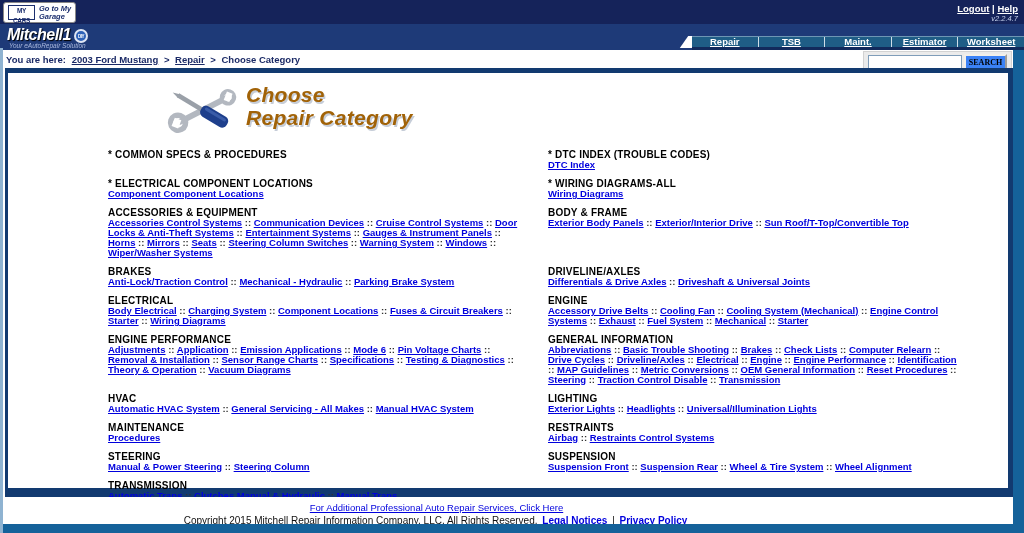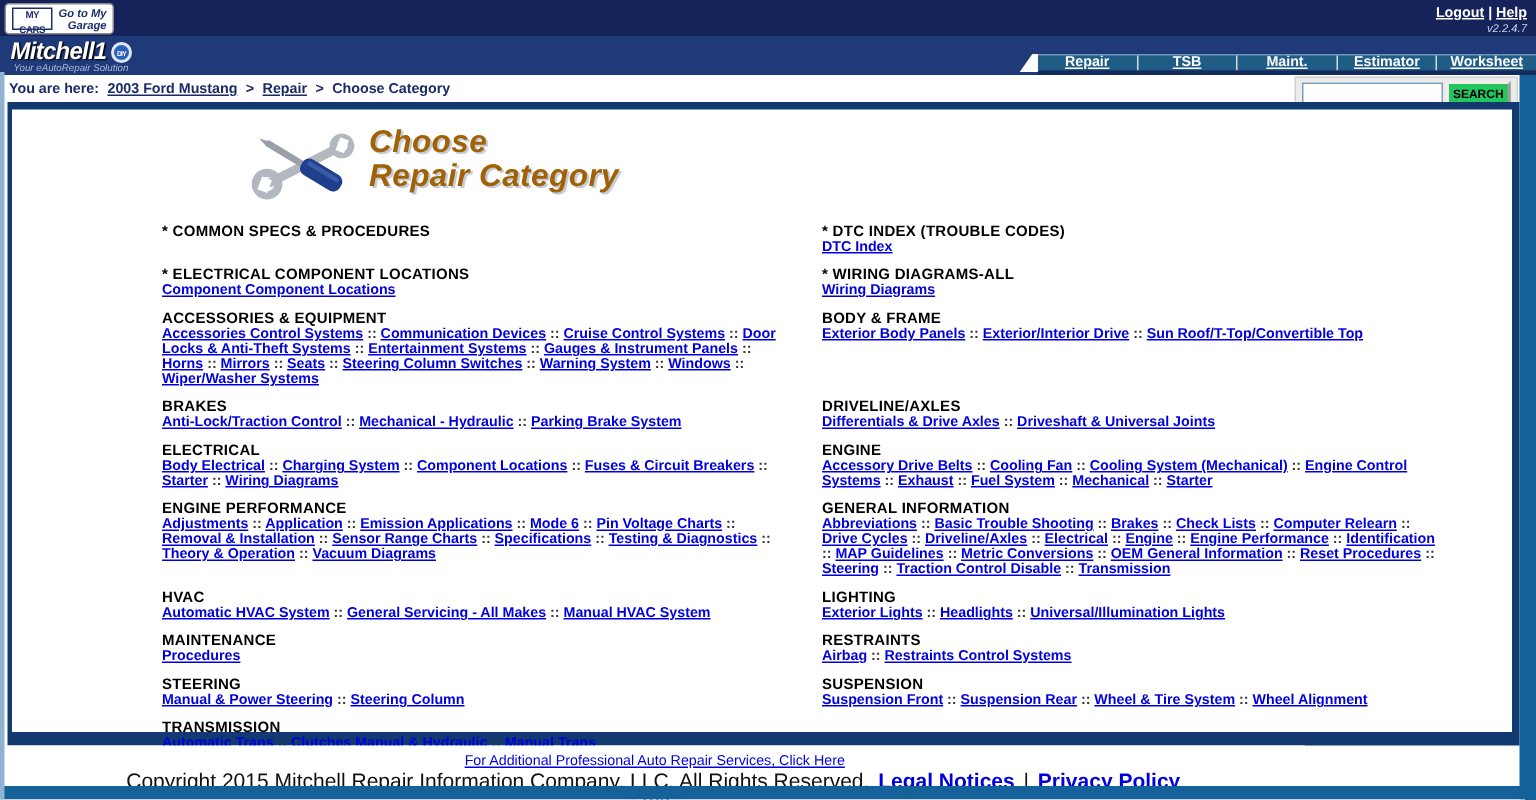--- a/index.html
+++ b/index.html
@@ -6,21 +6,21 @@
   html,body{width:1024px;height:533px;overflow:hidden}
   body{position:relative;font-family:"Liberation Sans",sans-serif;background:#fff}
   a{text-decoration:underline;cursor:pointer}
 
   
   .topbar{position:absolute;left:0;top:0;width:1024px;height:24px;background:#15235a}
   .mycars{position:absolute;left:3px;top:2px;height:21px;background:#fff;border:1px solid #8a8a8a;border-radius:3px;display:flex;align-items:center;padding:1px 4px;gap:4px;cursor:pointer}
   .plate{width:27px;height:15px;background:#fff;border:1px solid #1c2f6e;display:flex;flex-direction:column}
   .plate-top{height:4px;background:#1c2f6e}
   .plate-text{font-size:6.5px;font-weight:bold;color:#1c2f6e;text-align:center;line-height:10px;letter-spacing:-0.3px}
-  .garage{color:#1c2f6e;font-style:italic;font-weight:bold;font-size:7.5px;line-height:8px;text-align:right}
+  .garage{color:#1c2f6e;font-style:italic;font-weight:bold;font-size:7.5px;line-height:8px;text-align:left}
   .logout-help{position:absolute;right:6px;top:3px;font-size:9.5px;font-weight:bold;color:#fff}
   .logout-help a{color:#fff}
   .version{position:absolute;right:6px;top:14px;font-size:7.5px;color:#c7d2ec;font-style:italic}
 
   
   .logobar{position:absolute;left:0;top:24px;width:1024px;height:26px;background:#1e3a78}
   .brand{position:absolute;left:7px;top:26px;color:#fff;font-size:16px;font-weight:bold;font-style:italic;letter-spacing:-0.5px;text-shadow:1px 1px 1px #000;white-space:nowrap}
   .badge{display:inline-block;width:14px;height:14px;border-radius:50%;background:#2e62b8;border:2px solid #dfe6f4;color:#fff;font-size:4.5px;font-weight:bold;text-align:center;line-height:11px;font-style:normal;vertical-align:middle;margin-left:3px;text-shadow:none}
   .tagline{position:absolute;left:9px;top:42px;font-size:6.5px;color:#a9b8dd;font-style:italic}
 
@@ -30,37 +30,37 @@
   .tabs-under{position:absolute;left:692px;top:47px;width:332px;height:3px;background:#122a5c}
   .tab{flex:1;color:#fff;font-size:9.5px;font-weight:bold;text-align:center;line-height:10px;text-decoration:underline}
   .tab + .tab{border-left:1px solid #cfdde8}
 
   
   .breadcrumb{position:absolute;left:6px;top:54px;font-size:9.5px;font-weight:bold;color:#1b2a66;white-space:nowrap}
   .breadcrumb a{color:#1b2a66}
   .breadcrumb span,.breadcrumb a{margin-right:3px}
   .search-panel{position:absolute;left:863px;top:51px;width:149px;height:22px;background:#ebebeb;border:1px solid #d2d2d2;display:flex;align-items:center;padding:0 4px}
   .search-input{width:94px;height:14px;border:1px solid #7f9db9;font-size:9px;padding:0 2px;font-family:"Liberation Sans",sans-serif}
-  .search-btn{margin-left:auto;width:43px;height:17px;background:#22c55e;border:2px outset #f2efe9;font-size:8px;font-weight:bold;font-family:Liberation Sans, sans-serif;color:#000;cursor:pointer}
+  .search-btn{margin-left:auto;width:43px;height:17px;background:#3b82f6;border:2px outset #f2efe9;font-size:8px;font-weight:bold;font-family:Liberation Serif, serif;color:#000;cursor:pointer}
 
   
   .content{position:absolute;left:5px;top:68px;width:1008px;height:429px;background:#fff;border:solid #123a70;border-width:5px 5px 9px 3px}
   .tools-icon{position:absolute;left:155px;top:10px}
   .title-text{position:absolute;left:238px;top:10px;font-size:21px;font-weight:bold;font-style:italic;color:#a16207;line-height:23px;letter-spacing:0.3px;text-shadow:1.5px 1.5px 0 #c6cdd8;white-space:nowrap}
 
   .category-grid{position:absolute;left:100px;top:77px;width:852px;display:grid;grid-template-columns:412px 412px;column-gap:28px;row-gap:9px;align-items:start}
   .cat-title{font-size:10px;font-weight:bold;color:#000;line-height:10px;letter-spacing:0.2px}
   .cat-links{font-size:9.5px;font-weight:bold;line-height:10px;color:#333}
   .cat-link{color:#0000dd}
   .sep{color:#333}
 
   
   .footer{position:absolute;left:3px;top:497px;width:867px;height:27px;background:#fff;text-align:center}
   .footer-promo{font-size:9.5px;color:#0000dd;display:inline-block;margin-top:2px;line-height:9px}
-  .footer-line2{font-size:14px;color:#111;line-height:9px;margin-top:1px}
+  .footer-line2{font-size:10px;color:#111;line-height:9px;margin-top:1px}
   .footer-line2 a{color:#0000dd;font-weight:bold;margin:0 2px}
   .footer-top{font-size:9.5px;font-weight:bold;color:#0000dd;display:inline-block;line-height:9px;margin-top:1px}
 
   .bottombar{position:absolute;left:0;top:524px;width:1024px;height:9px;background:#15629a}
   .edge-left{position:absolute;left:0;top:48px;width:3px;height:485px;background:#8fb3d1}
   .edge-right{position:absolute;right:0;top:50px;width:11px;height:483px;background:#15629a}
 </style>
 </head>
 <body>
 

